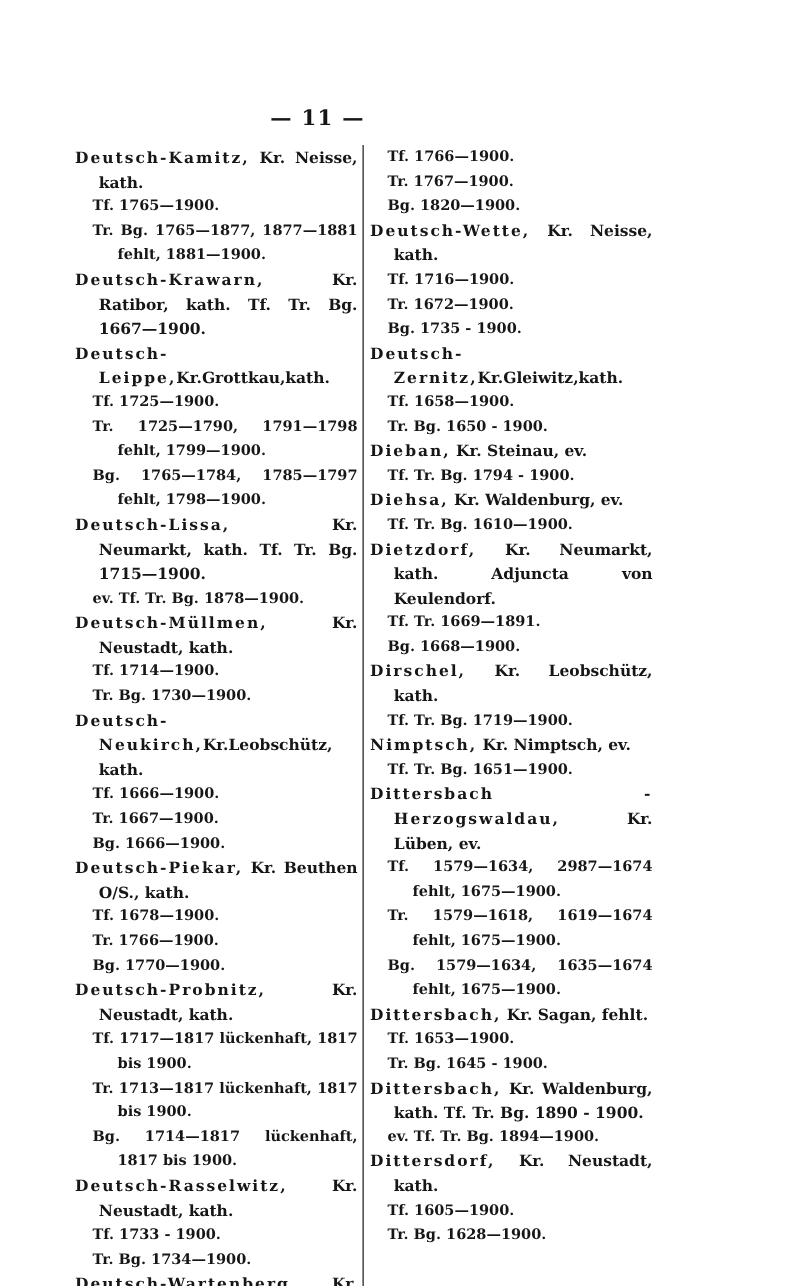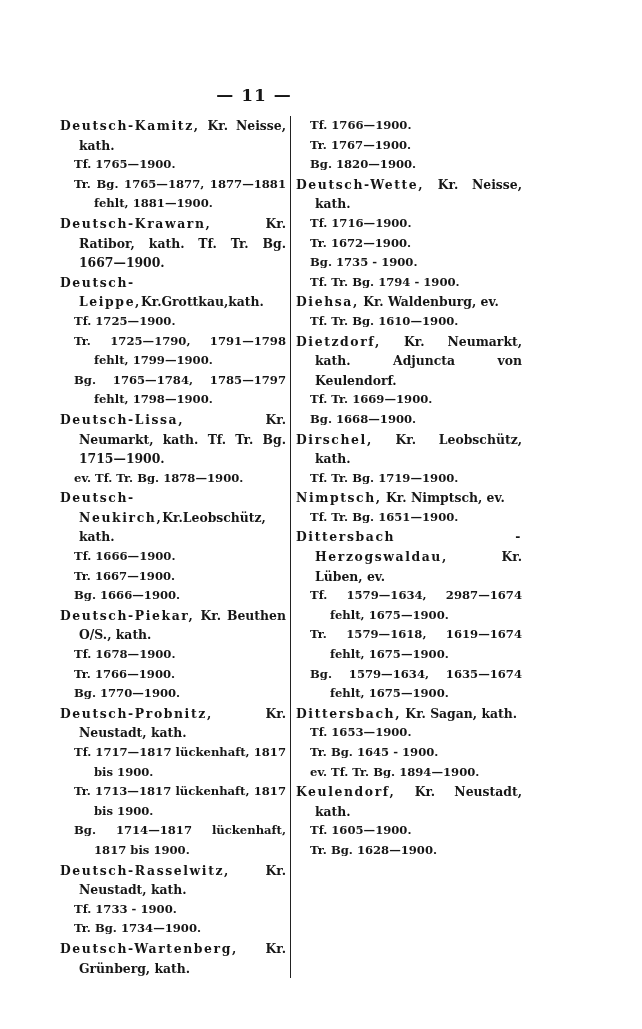--- a/index.html
+++ b/index.html
@@ -52,20 +52,25 @@
         <div class="head"><span class="name">Deutsch-Leippe,</span><span>Kr.Grottkau,kath.</span></div>
         <div class="line">Tf. 1725—1900.</div>
         <div class="line">Tr. 1725—1790, 1791—1798 fehlt, 1799—1900.</div>
         <div class="line">Bg. 1765—1784, 1785—1797 fehlt, 1798—1900.</div>
       </div>
       <div class="entry">
         <div class="head"><span class="name">Deutsch-Lissa,</span><span> Kr. Neumarkt, kath. Tf. Tr. Bg. 1715—1900.</span></div>
         <div class="line">ev. Tf. Tr. Bg. 1878—1900.</div>
       </div>
       <div class="entry">
+        <div class="head"><span class="name">Deutsch-Müllmen,</span><span> Kr. Neustadt, kath.</span></div>
+        <div class="line">Tf. 1714—1900.</div>
+        <div class="line">Tr. Bg. 1730—1900.</div>
+      </div>
+      <div class="entry">
         <div class="head"><span class="name">Deutsch-Neukirch,</span><span>Kr.Leobschütz, kath.</span></div>
         <div class="line">Tf. 1666—1900.</div>
         <div class="line">Tr. 1667—1900.</div>
         <div class="line">Bg. 1666—1900.</div>
       </div>
       <div class="entry">
         <div class="head"><span class="name">Deutsch-Piekar,</span><span> Kr. Beuthen O/S., kath.</span></div>
         <div class="line">Tf. 1678—1900.</div>
         <div class="line">Tr. 1766—1900.</div>
         <div class="line">Bg. 1770—1900.</div>
@@ -91,52 +96,59 @@
         <div class="line">Tr. 1767—1900.</div>
         <div class="line">Bg. 1820—1900.</div>
       </div>
       <div class="entry">
         <div class="head"><span class="name">Deutsch-Wette,</span><span> Kr. Neisse, kath.</span></div>
         <div class="line">Tf. 1716—1900.</div>
         <div class="line">Tr. 1672—1900.</div>
         <div class="line">Bg. 1735 - 1900.</div>
       </div>
       <div class="entry">
+        <div class="head"><span class="name">Deutsch-Zernitz,</span><span>Kr.Gleiwitz,kath.</span></div>
+        <div class="line">Tf. 1658—1900.</div>
+        <div class="line">Tr. Bg. 1650 - 1900.</div>
+      </div>
+      <div class="entry">
+        <div class="head"><span class="name">Dieban,</span><span> Kr. Steinau, ev.</span></div>
         <div class="line">Tf. Tr. Bg. 1794 - 1900.</div>
       </div>
       <div class="entry">
         <div class="head"><span class="name">Diehsa,</span><span> Kr. Waldenburg, ev.</span></div>
         <div class="line">Tf. Tr. Bg. 1610—1900.</div>
       </div>
       <div class="entry">
         <div class="head"><span class="name">Dietzdorf,</span><span> Kr. Neumarkt, kath. Adjuncta von Keulendorf.</span></div>
-        <div class="line">Tf. Tr. 1669—1900.</div>
+        <div class="line">Tf. Tr. 1669—1891.</div>
         <div class="line">Bg. 1668—1900.</div>
       </div>
       <div class="entry">
         <div class="head"><span class="name">Dirschel,</span><span> Kr. Leobschütz, kath.</span></div>
         <div class="line">Tf. Tr. Bg. 1719—1900.</div>
       </div>
       <div class="entry">
         <div class="head"><span class="name">Nimptsch,</span><span> Kr. Nimptsch, ev.</span></div>
         <div class="line">Tf. Tr. Bg. 1651—1900.</div>
       </div>
       <div class="entry">
         <div class="head"><span class="name">Dittersbach - Herzogswaldau,</span><span> Kr. Lüben, ev.</span></div>
         <div class="line">Tf. 1579—1634, 2987—1674 fehlt, 1675—1900.</div>
         <div class="line">Tr. 1579—1618, 1619—1674 fehlt, 1675—1900.</div>
         <div class="line">Bg. 1579—1634, 1635—1674 fehlt, 1675—1900.</div>
       </div>
       <div class="entry">
-        <div class="head"><span class="name">Dittersbach,</span><span> Kr. Sagan, kath.</span></div>
+        <div class="head"><span class="name">Dittersbach,</span><span> Kr. Sagan, fehlt.</span></div>
         <div class="line">Tf. 1653—1900.</div>
         <div class="line">Tr. Bg. 1645 - 1900.</div>
       </div>
       <div class="entry">
+        <div class="head"><span class="name">Dittersbach,</span><span> Kr. Waldenburg, kath. Tf. Tr. Bg. 1890 - 1900.</span></div>
         <div class="line">ev. Tf. Tr. Bg. 1894—1900.</div>
       </div>
       <div class="entry">
-        <div class="head"><span class="name">Keulendorf,</span><span> Kr. Neustadt, kath.</span></div>
+        <div class="head"><span class="name">Dittersdorf,</span><span> Kr. Neustadt, kath.</span></div>
         <div class="line">Tf. 1605—1900.</div>
         <div class="line">Tr. Bg. 1628—1900.</div>
       </div>
     </div>
 </div>
 
 </body></html>

